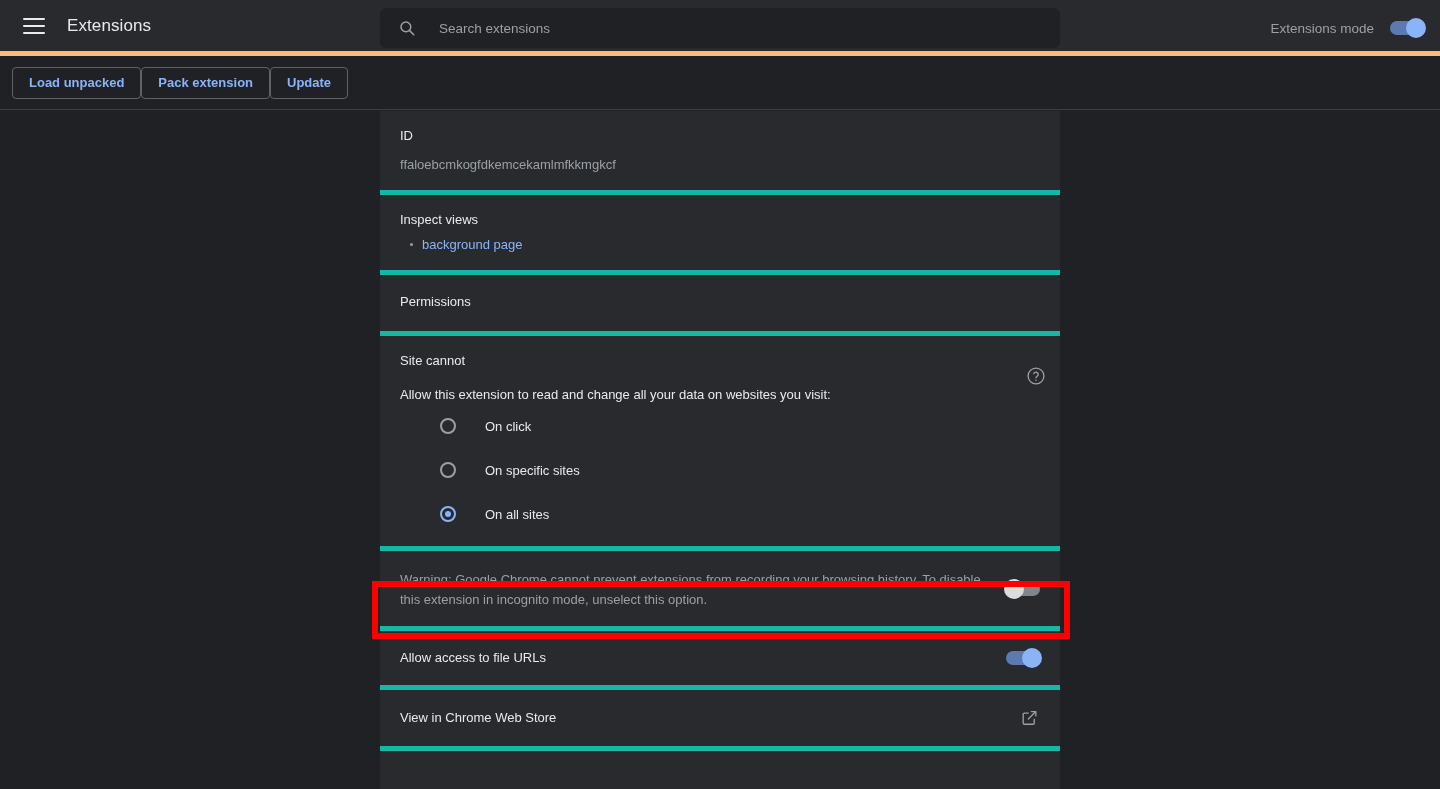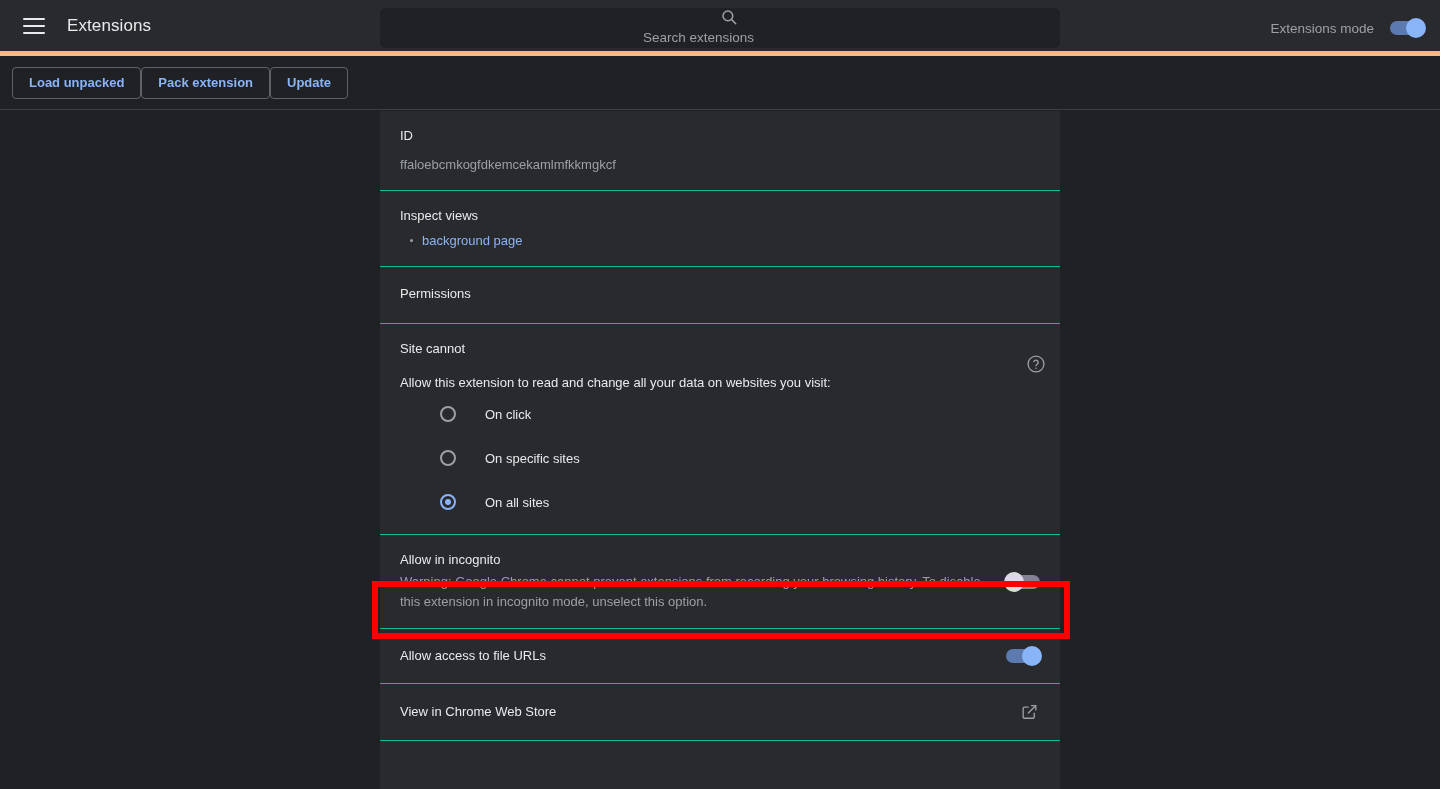--- a/index.html
+++ b/index.html
@@ -36,21 +36,20 @@
     font-size: 17px;
     letter-spacing: .1px;
   }
   .search-box {
     position: absolute; left: 380px; top: 8px;
     width: 680px; height: 40px;
     background: #202124;
     border-radius: 6px;
     display: flex; align-items: center;
     cursor: text;
-    flex-direction: column;
   }
   .search-icon {
     margin-left: 18px; margin-right: 0;
     width: 18px; height: 18px;
     display: flex; align-items: center; justify-content: center;
   }
   .search-icon svg { display: block; }
   .search-input {
     flex: 1;
     background: transparent; border: none; outline: none;
@@ -117,21 +116,21 @@
   
   .card {
     position: absolute;
     left: 380px; top: 111px;
     width: 680px;
     background: #292a2d;
     min-height: 678px;
   }
   .section {
     padding: 16px 20px;
-    border-bottom: 1px solid #14b8a6;
+    border-bottom: 5px solid #14b8a6;
     position: relative;
   }
   .section.no-border { border-bottom: none; }
   .sec-title {
     color: #e8eaed;
     font-size: 13px;
     line-height: 18px;
   }
   .sec-sub {
     color: #9aa0a6;
@@ -311,21 +310,20 @@
     </div>
     <div class="radio-row">
       <div class="radio checked"></div>
       <div class="radio-label">On all sites</div>
     </div>
   </div>
 
   <div class="section">
     <div class="row">
       <div class="row-text">
-        <div class="sec-title">Allow in incognito</div>
         <div class="row-warning">Warning: Google Chrome cannot prevent extensions from recording your browsing history. To disable this extension in incognito mode, unselect this option.</div>
       </div>
       <div class="toggle off">
         <div class="knob"></div>
       </div>
     </div>
   </div>
 
   <div class="section" style="padding-top:18px;padding-bottom:18px;">
     <div class="row">

